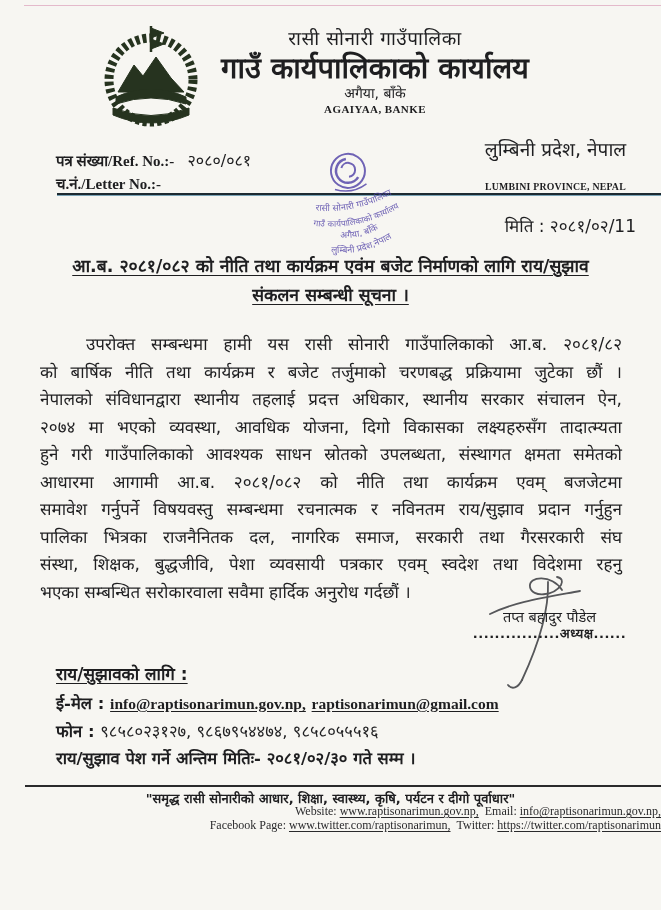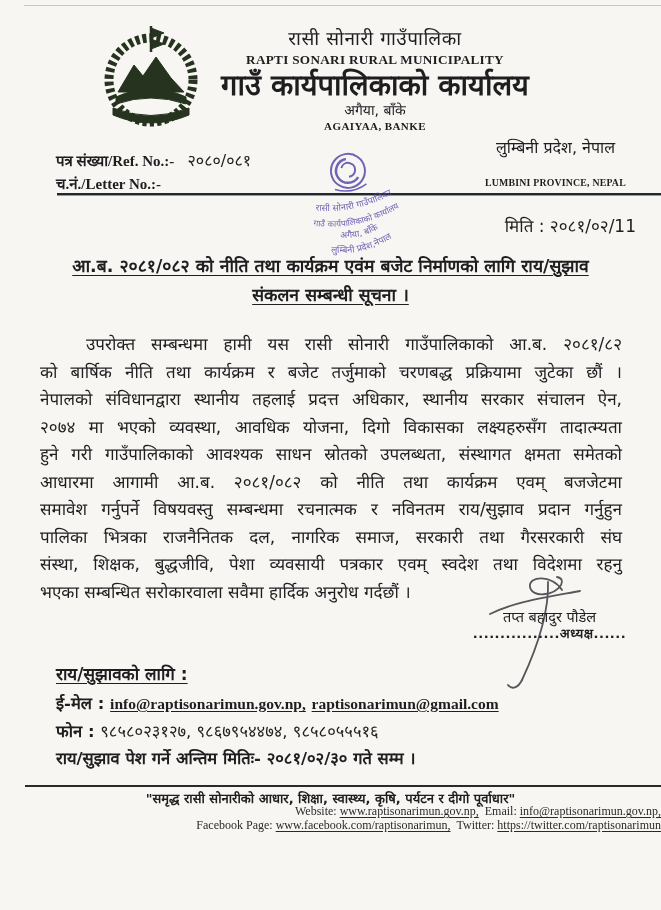--- a/index.html
+++ b/index.html
@@ -20,21 +20,21 @@
   .logo{position:absolute;left:96px;top:20px;width:110px;height:110px;}
   .head-center{position:absolute;left:130px;top:25px;width:490px;text-align:center;}
   .muni-np{font-size:19px;letter-spacing:.5px;}
   .muni-en{font-size:13.2px;font-weight:bold;margin-top:1px;letter-spacing:.3px;}
   .office-np{font-size:29px;font-weight:bold;line-height:33px;margin-top:1px;}
   .office-en{font-size:15.5px;font-weight:bold;letter-spacing:.3px;}
   .place-np{font-size:14px;line-height:16px;}
   .place-en{font-size:11px;font-weight:bold;letter-spacing:.4px;margin-top:2px;}
 
   .province{position:absolute;right:18px;top:136px;width:175px;text-align:center;}
-  .prov-np{font-size:16px;text-align:center;}
+  .prov-np{font-size:19px;text-align:center;}
   .prov-en{font-size:9.8px;font-weight:bold;margin-top:19px;letter-spacing:.2px;}
 
   .refs{position:absolute;left:56px;top:149px;font-weight:bold;}
   .ref-row{font-size:15px;line-height:23px;white-space:nowrap;}
   .ref-label{font-family:"Liberation Serif",serif;}
   .ref-value{font-size:16px;margin-left:8px;font-weight:normal;}
 
   .hr1{position:absolute;left:57px;right:0;top:193px;height:2px;background:#1d2a31;border-bottom:1px solid #79a3b6;}
 
   .stamp{position:absolute;left:286px;top:146px;width:140px;height:118px;transform:rotate(-10deg);opacity:.82;}
@@ -88,21 +88,20 @@
       <path d="M55 19 l13 5 -13 5 z" stroke-width="1"></path>
       <path d="M22 72 L38 45 L47 56 L60 37 L75 58 L88 72 Z" stroke-width="1"></path>
       <path d="M20 77 Q55 61 90 77 L90 84 Q55 72 20 84 Z" stroke-width="1"></path>
       <path d="M17 88 Q55 103 93 88 L93 95 Q55 111 17 95 Z" stroke-width="1"></path>
     </g>
   </svg>
 </div>
 
 <div class="head-center">
   <div class="muni-np">रासी सोनारी गाउँपालिका</div>
-  <div class="muni-en en">RAPTI SONARI RURAL MUNICIPALITY</div>
   <div class="office-np">गाउँ कार्यपालिकाको कार्यालय</div>
   <div class="place-np">अगैया, बाँके</div>
   <div class="place-en en">AGAIYAA, BANKE</div>
 </div>
 
 <div class="province">
   <div class="prov-np">लुम्बिनी प्रदेश, नेपाल</div>
   <div class="prov-en en">LUMBINI PROVINCE, NEPAL</div>
 </div>
 
@@ -191,15 +190,15 @@
 
 <div class="hr2"></div>
 <div class="footer-motto">"समृद्ध रासी सोनारीको आधार, शिक्षा, स्वास्थ्य, कृषि, पर्यटन र दीगो पूर्वाधार"</div>
 
 <div class="footer-row fr2">
   <span class="flabel">Website:</span><span class="flink">www.raptisonarimun.gov.np,</span>
   <span class="flabel">Email:</span><span class="flink">info@raptisonarimun.gov.np,</span>
 </div>
 
 <div class="footer-row fr3">
-  <span class="flabel">Facebook Page:</span><span class="flink">www.facebook.com/raptisonarimun,</span>
+  <span class="flabel">Facebook Page:</span><span class="flink">www.twitter.com/raptisonarimun,</span>
   <span class="flabel">Twitter:</span><span class="flink">https://twitter.com/raptisonarimun</span>
 </div>
 
 </body></html>

